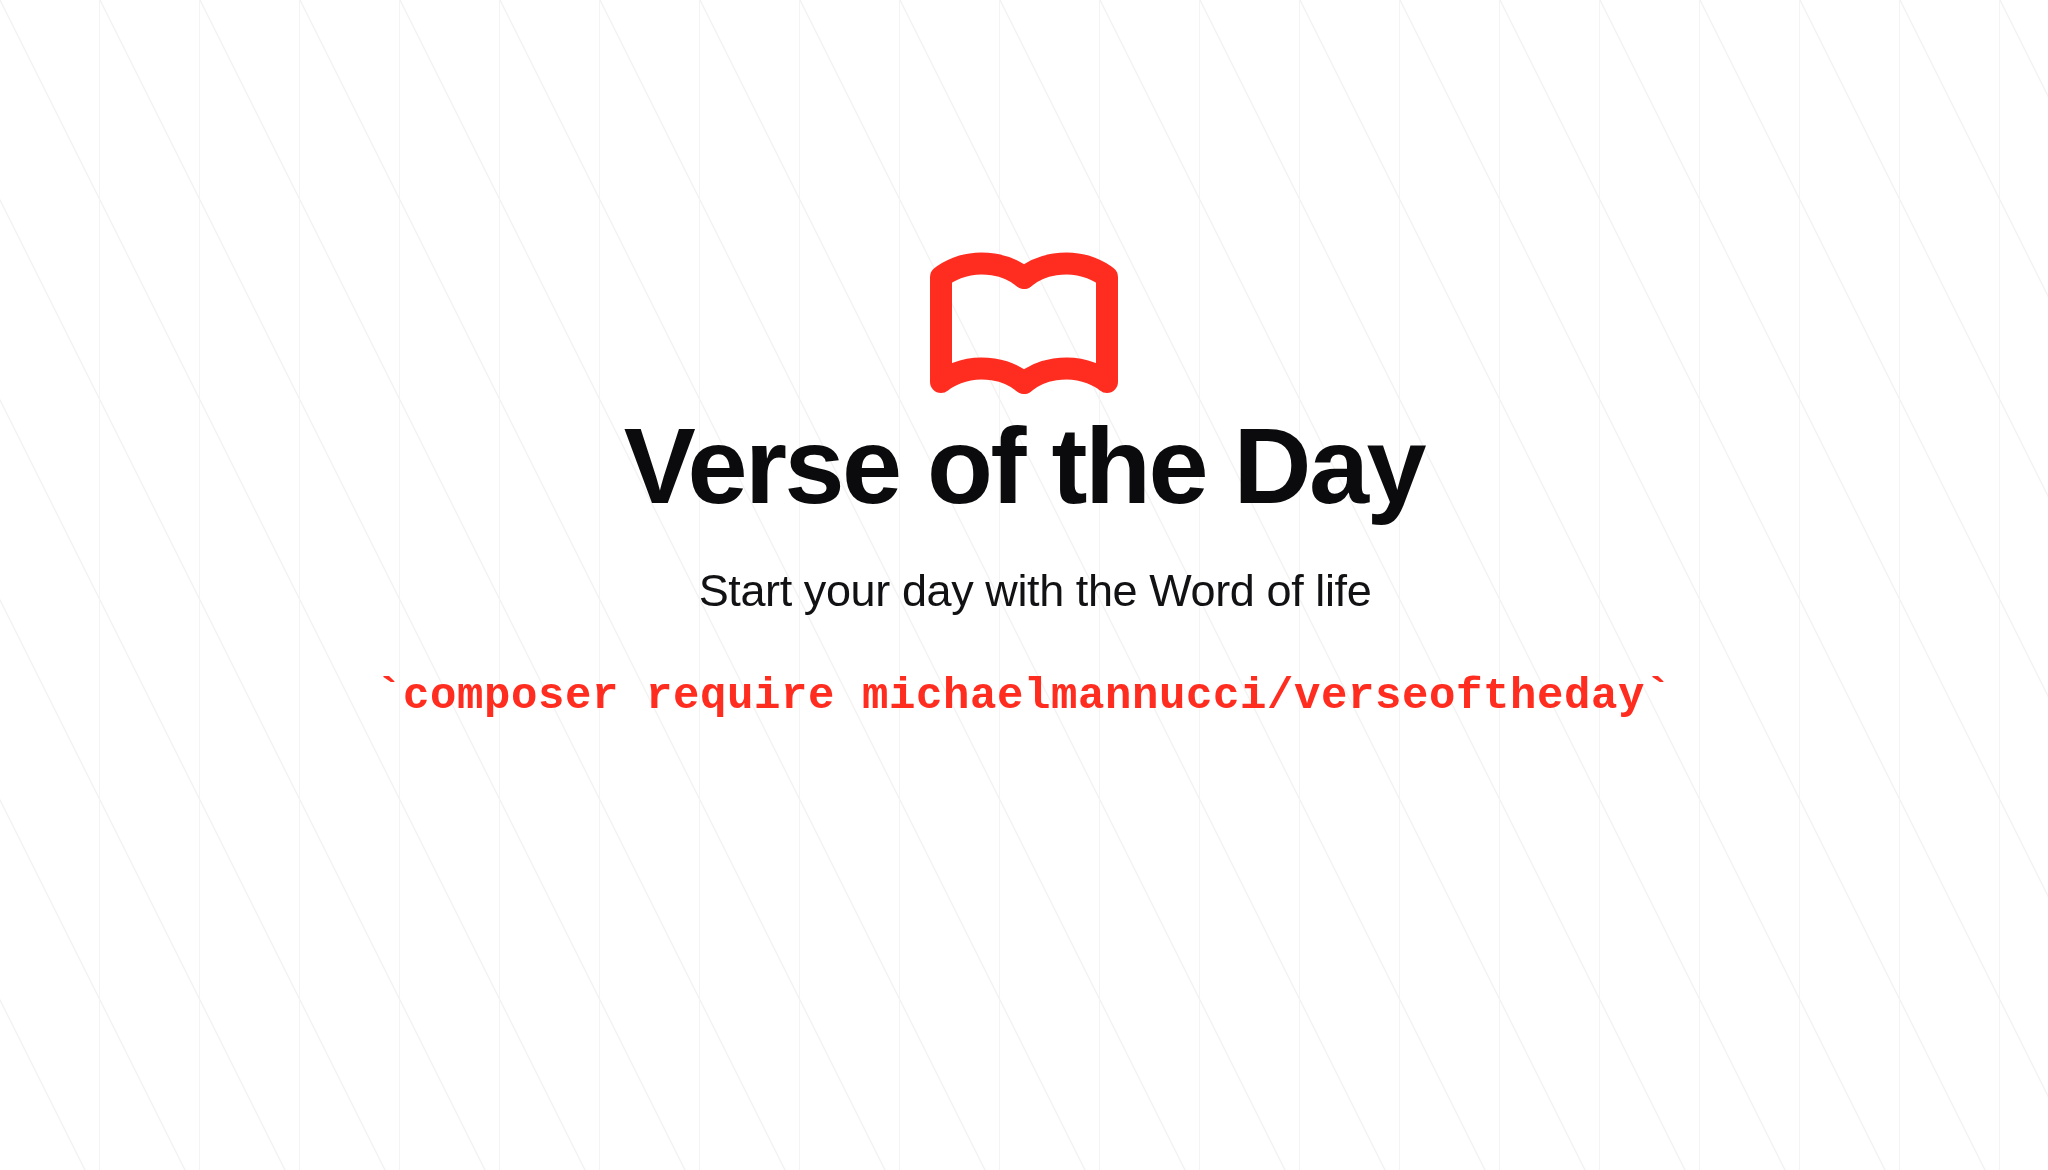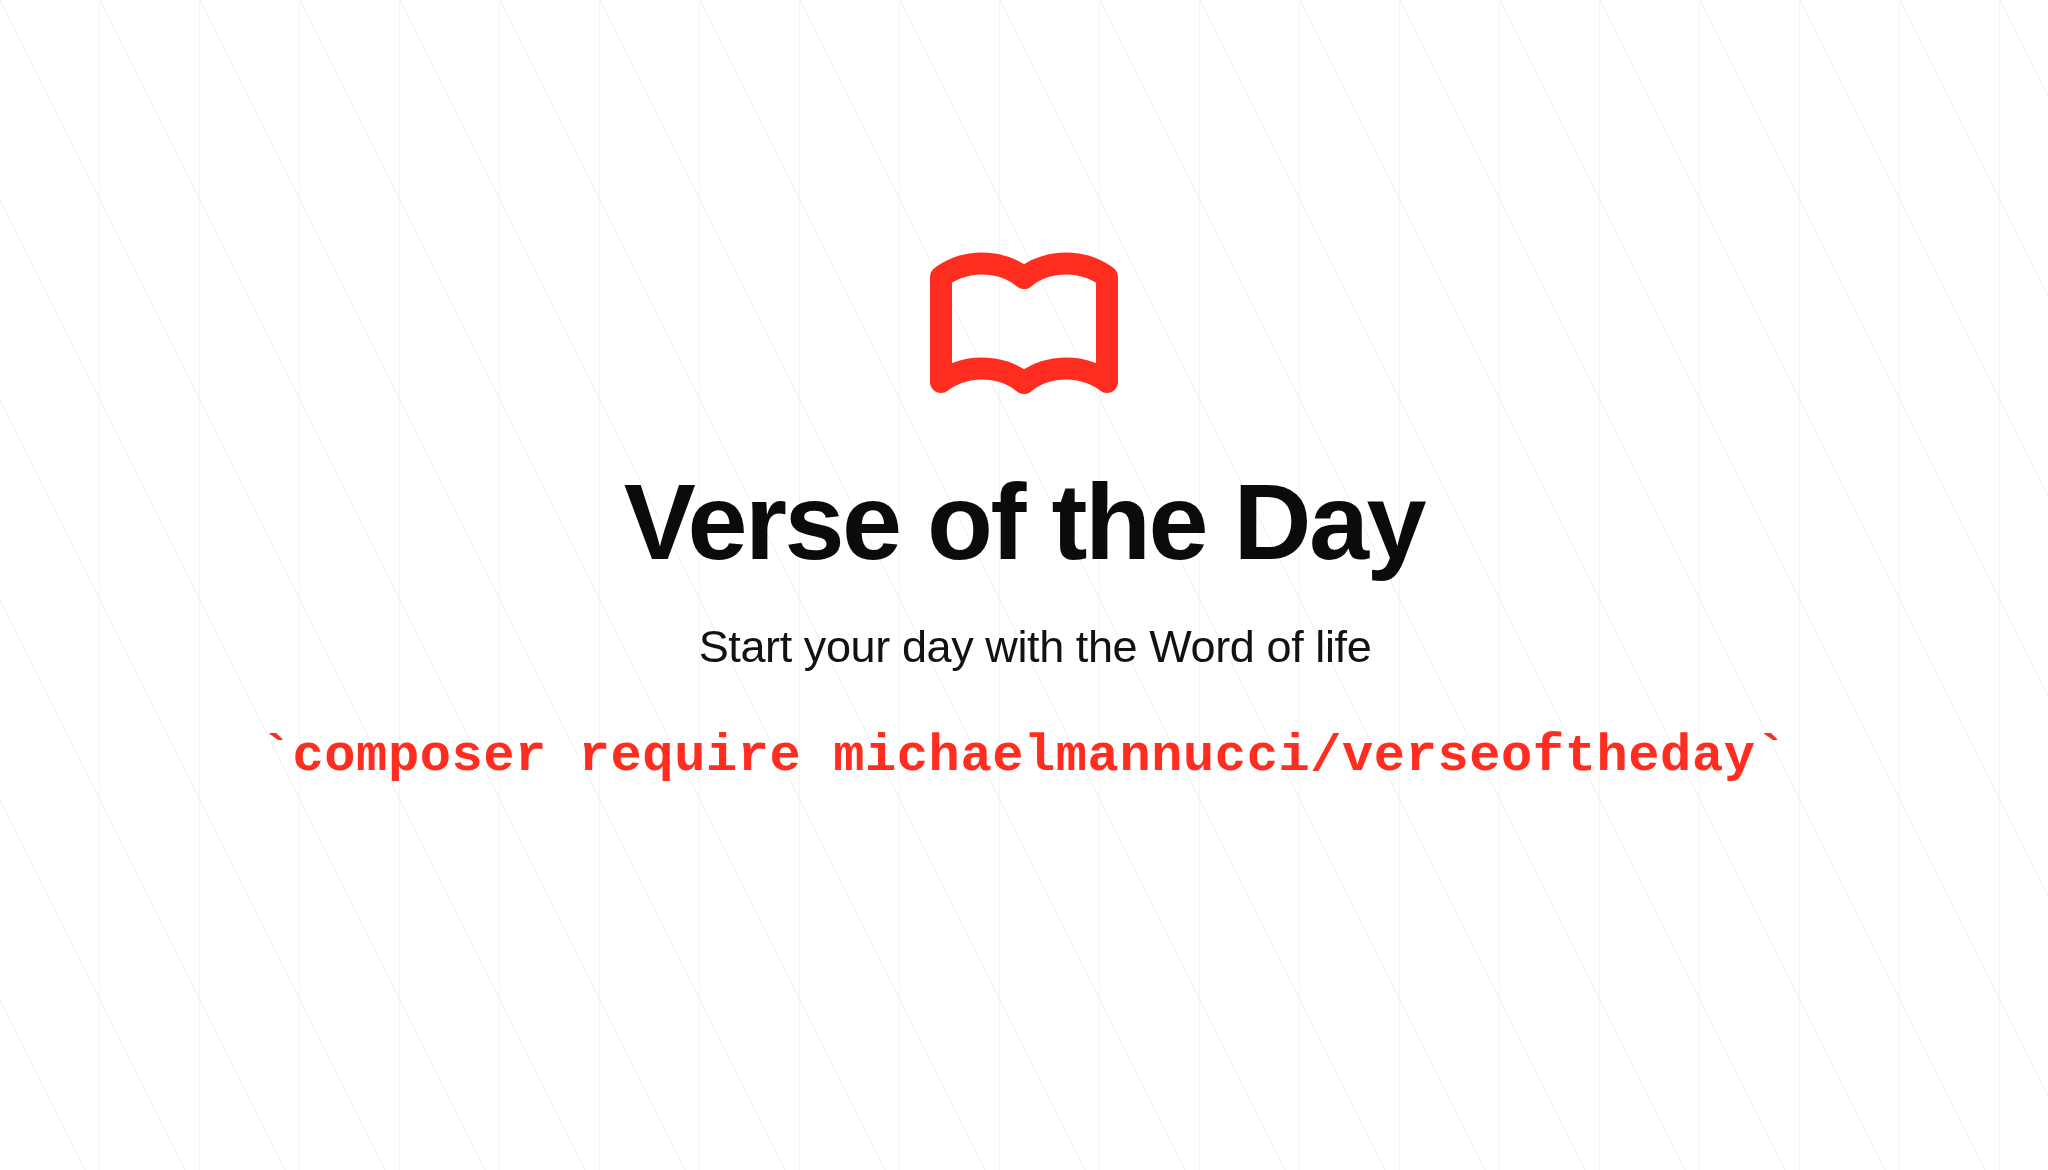--- a/index.html
+++ b/index.html
@@ -46,21 +46,20 @@
     line-height: 0;
   }
 
   #book-icon-wrap svg {
     display: block;
     width: 192px;
     height: 162px;
   }
 
   #page-title {
-    margin-top: 56px;
     font-family: "Liberation Sans", sans-serif;
     font-weight: 900;
     font-size: 108px;
     line-height: 1.0;
     letter-spacing: -2.5px;
     color: #0b0b0d;
     text-align: center;
     white-space: nowrap;
   }
 
@@ -74,21 +73,21 @@
     color: #121214;
     text-align: center;
     white-space: nowrap;
     margin-left: 22px;
   }
 
   #install-command {
     margin-top: 52px;
     font-family: "Liberation Mono", "DejaVu Sans Mono", monospace;
     font-weight: 700;
-    font-size: 52px;
+    font-size: 44px;
     line-height: 1.2;
     letter-spacing: 0.6px;
     color: #ff2d20;
     text-align: center;
     white-space: nowrap;
     user-select: all;
   }
 </style>
 </head>
 <body>

